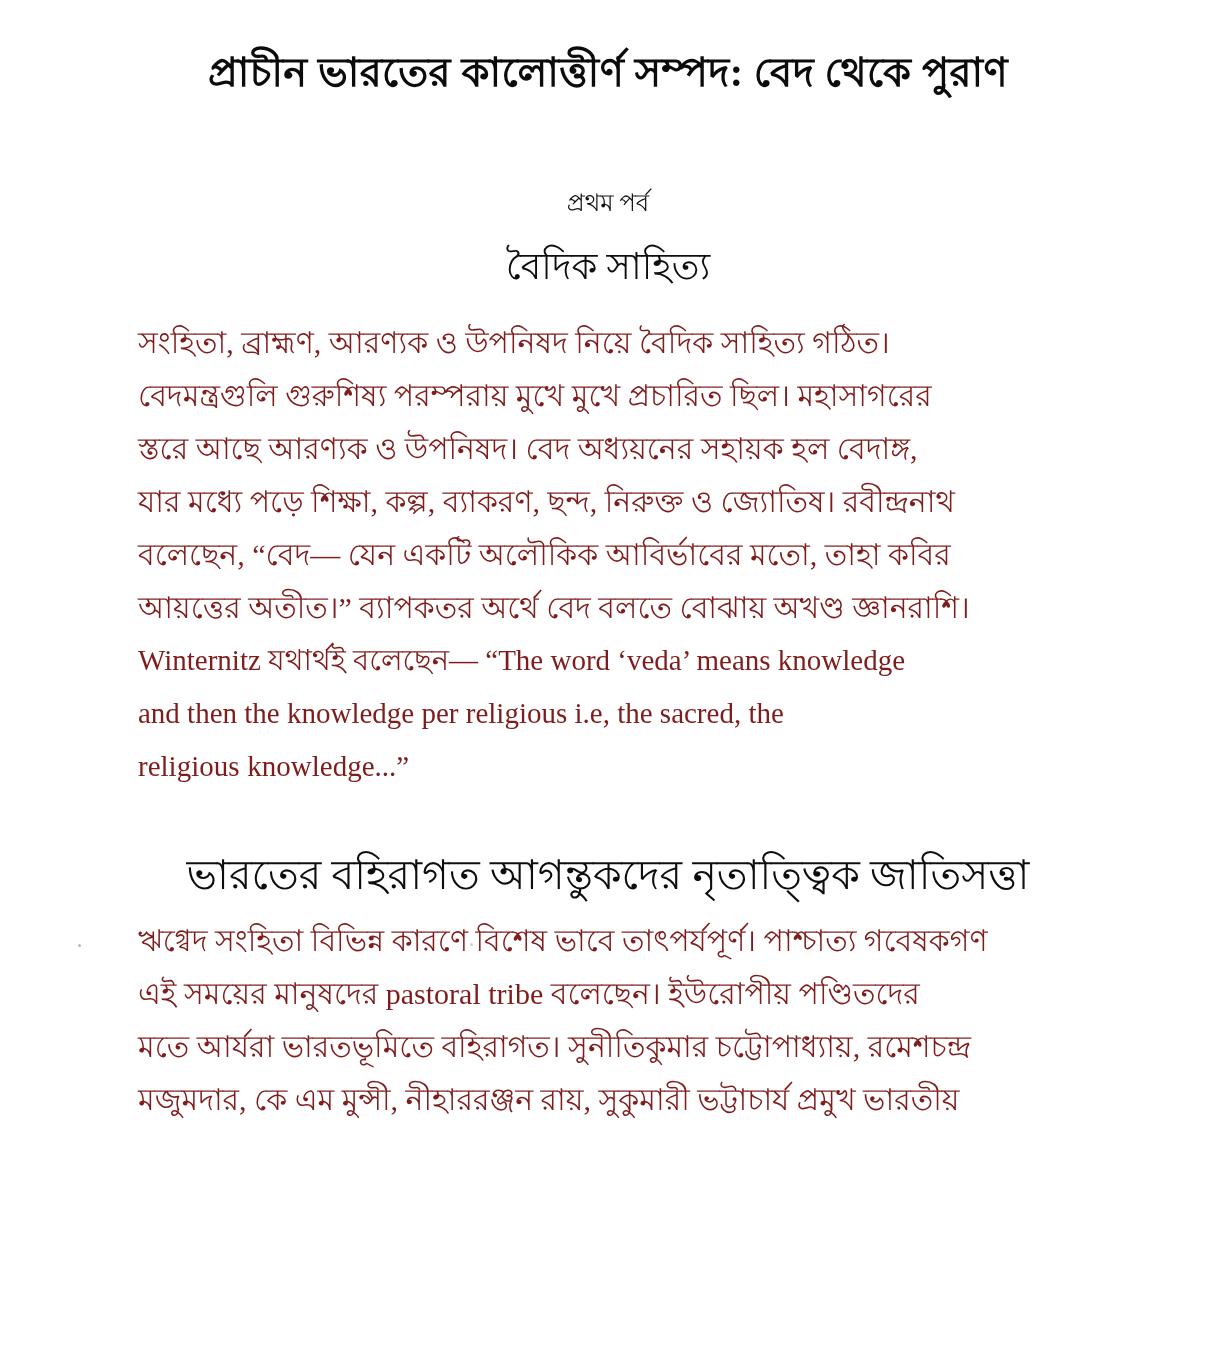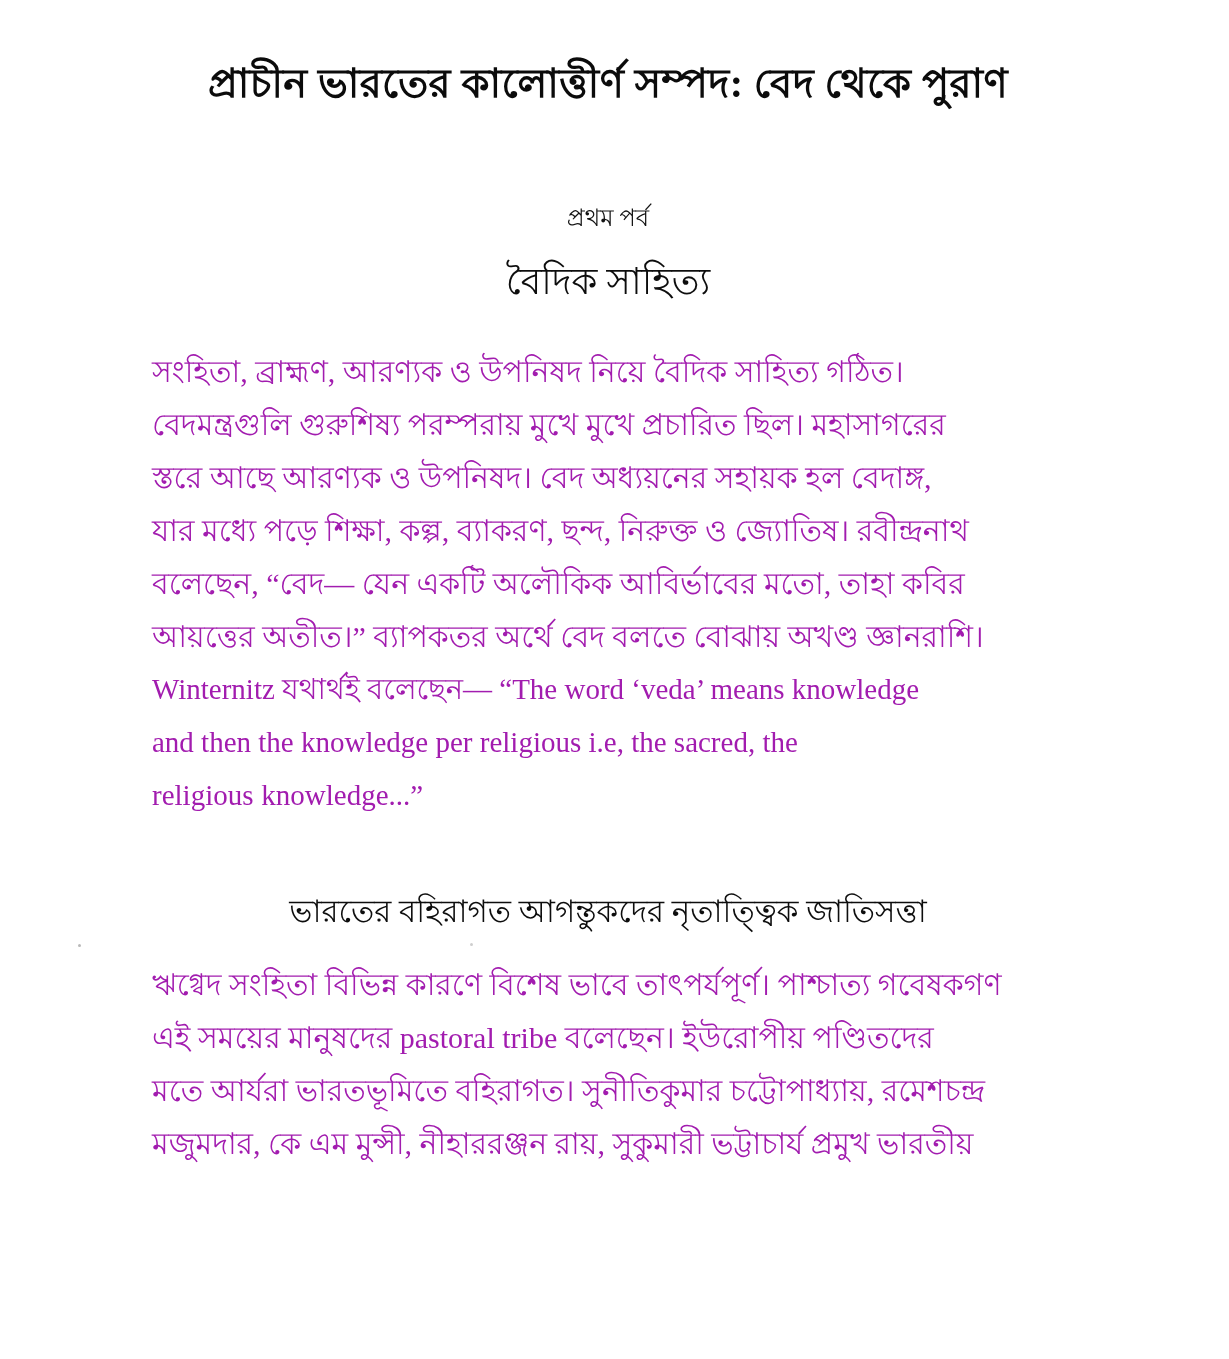--- a/index.html
+++ b/index.html
@@ -29,21 +29,21 @@
 
   .content {
     position: absolute;
     left: 138px;
     top: 0;
     width: 940px;
   }
 
   
   .doc-title {
-    margin: 12px;
+    margin: 1px;
     padding-top: 48px;
     text-align: center;
     font-family: "Liberation Serif", "DejaVu Serif", serif;
     font-size: 40px;
     font-weight: 700;
     line-height: 1.22;
     letter-spacing: 0.4px;
     color: #0b0b0b;
     white-space: nowrap;
   }
@@ -67,33 +67,33 @@
     font-size: 37px;
     font-weight: 400;
     line-height: 1.25;
     color: #0d0d0d;
   }
 
   .section-heading-sub {
     margin: 0;
     padding-top: 0;
     text-align: center;
-    font-size: 31px;
+    font-size: 41px;
     font-weight: 400;
     line-height: 1.3;
     color: #0d0d0d;
   }
 
   .para {
-    margin: 14px;
+    margin: 0;
     font-size: 30px;
     line-height: 53px;
     text-align: justify;
     text-justify: inter-word;
-    color: #a21caf;
+    color: #7f1d1d;
     word-spacing: 0.02em;
   }
 
   .para-first { padding-top: 26px; }
 
   .para-second { padding-top: 12px; }
 
   
   .line {
     display: block;

